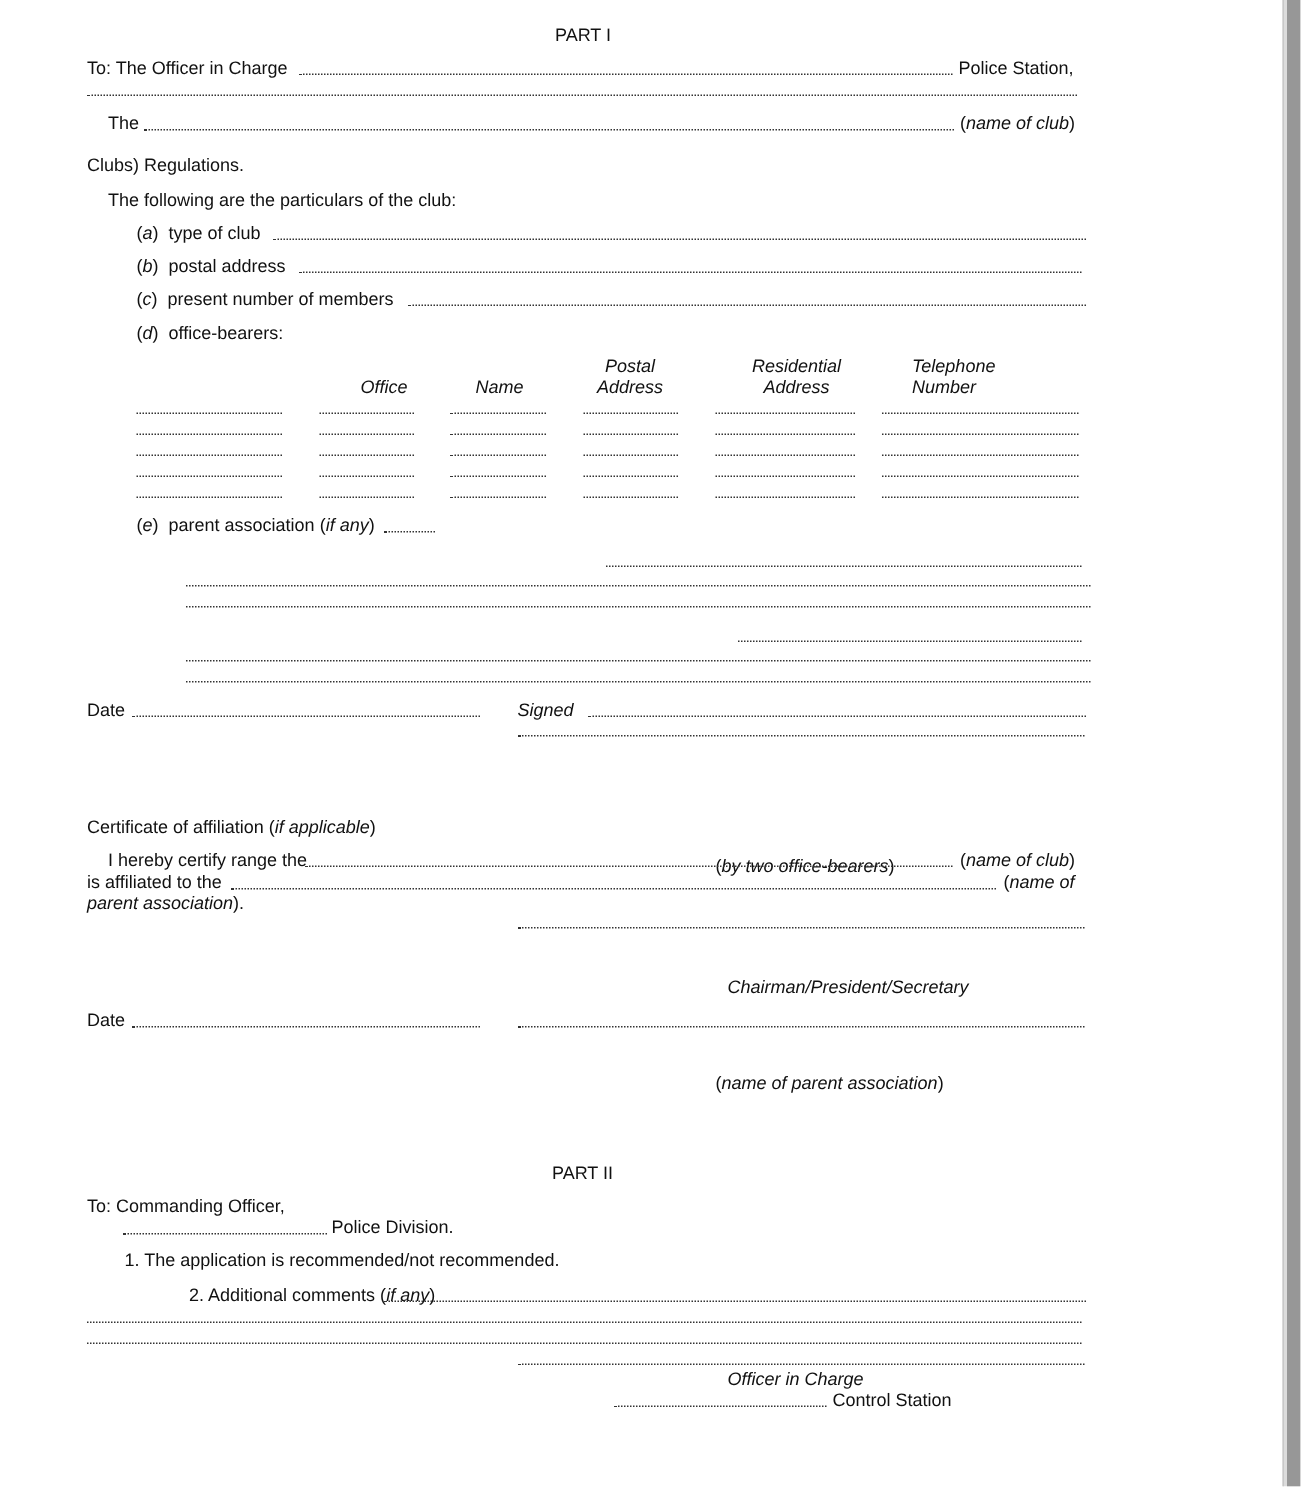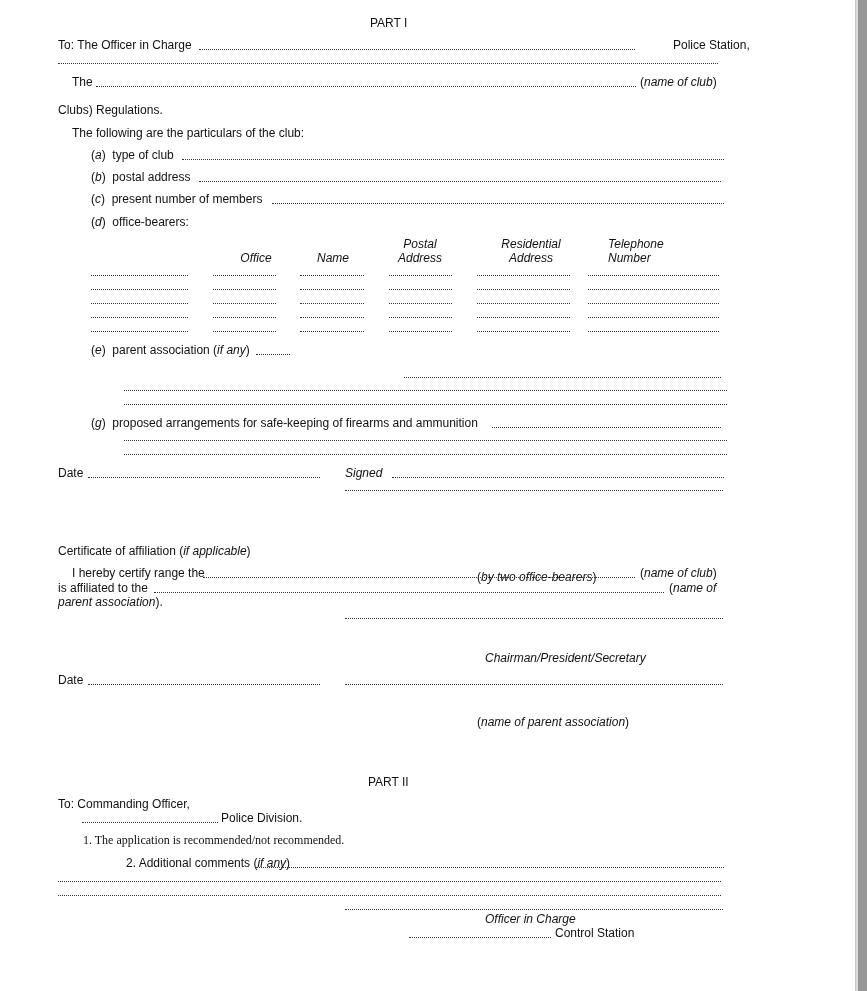--- a/index.html
+++ b/index.html
@@ -17,21 +17,21 @@
 </style>
 </head>
 <body>
 
 <div class="page">
 
   <div class="t" style="left:370px;top:16px;">PART I</div>
 
   <div class="t" style="left:58px;top:38px;">To: The Officer in Charge</div>
   <div class="dots" style="left:199px;top:49px;width:436px;"></div>
-  <div class="t" style="left:673px;top:38px;text-align:right;">Police Station,</div>
+  <div class="t" style="left:639px;top:38px;text-align:right;">Police Station,</div>
   <div class="dots" style="left:58px;top:63px;width:660px;"></div>
 
   <div class="t" style="left:72px;top:75px;">The</div>
   <div class="dots" style="left:96px;top:86px;width:540px;"></div>
   <div class="t" style="left:640px;top:75px;">(<span class="i">name of club</span>)</div>
   <div class="t" style="left:58px;top:103px;">Clubs) Regulations.</div>
 
   <div class="t" style="left:72px;top:126px;">The following are the particulars of the club:</div>
 
   <div class="t" style="left:91px;top:148px;">(<span class="i">a</span>)&nbsp;&nbsp;<span>type of club</span></div>
@@ -87,21 +87,20 @@
       <div class="dots" style="left: 588px; top: 331px; width: 131px;"></div>
     </div>
 
   <div class="t" style="left:91px;top:343px;">(<span class="i">e</span>)&nbsp;&nbsp;<span>parent association</span> (<span class="i">if any</span>)</div>
   <div class="dots" style="left:256px;top:354px;width:34px;"></div>
 
   <div class="dots" style="left:404px;top:377px;width:317px;"></div>
   <div class="dots" style="left:124px;top:390px;width:603px;"></div>
   <div class="dots" style="left:124px;top:404px;width:603px;"></div>
 
-  <div class="t" style="left:91px;top:416px;">(<span class="i">g</span>)&nbsp;&nbsp;<span>proposed arrangements for safe-keeping of firearms and ammunition</span></div>
   <div class="dots" style="left:492px;top:427px;width:229px;"></div>
   <div class="dots" style="left:124px;top:440px;width:603px;"></div>
   <div class="dots" style="left:124px;top:454px;width:603px;"></div>
 
   <div class="t" style="left:58px;top:466px;">Date</div>
   <div class="dots" style="left:88px;top:477px;width:232px;"></div>
   <div class="t i" style="left:345px;top:466px;">Signed</div>
   <div class="dots" style="left:392px;top:477px;width:332px;"></div>
   <div class="dots" style="left:345px;top:490px;width:378px;"></div>
   <div class="t" style="left:477px;top:522px;margin-top:48px;">(<span class="i">by two office-bearers</span>)</div>
@@ -119,21 +118,21 @@
   <div class="t i" style="left:485px;top:651px;">Chairman/President/Secretary</div>
   <div class="t" style="left:58px;top:673px;">Date</div>
   <div class="dots" style="left:88px;top:684px;width:232px;"></div>
   <div class="dots" style="left:345px;top:684px;width:378px;"></div>
   <div class="t" style="left:477px;top:715px;">(<span class="i">name of parent association</span>)</div>
 
   <div class="t" style="left:368px;top:775px;">PART II</div>
   <div class="t" style="left:58px;top:797px;">To:  Commanding Officer,</div>
   <div class="dots" style="left:82px;top:822px;width:136px;"></div>
   <div class="t" style="left:221px;top:811px;">Police Division.</div>
-  <div class="t" style="left:83px;top:833px;font-family:Liberation Serif, serif;">1.  The application is recommended/not recommended.</div>
+  <div class="t" style="left:83px;top:833px;">1.  The application is recommended/not recommended.</div>
   <div class="t" style="left:83px;top:856px;margin-left:43px;"><span>2.  Additional comments</span> (<span class="i">if any</span>)</div>
   <div class="dots" style="left:256px;top:867px;width:468px;"></div>
   <div class="dots" style="left:58px;top:881px;width:663px;"></div>
   <div class="dots" style="left:58px;top:895px;width:663px;"></div>
   <div class="dots" style="left:345px;top:909px;width:378px;"></div>
   <div class="t i" style="left:485px;top:912px;">Officer in Charge</div>
   <div class="dots" style="left:409px;top:937px;width:142px;"></div>
   <div class="t" style="left:555px;top:926px;">Control Station</div>
 </div>
 

